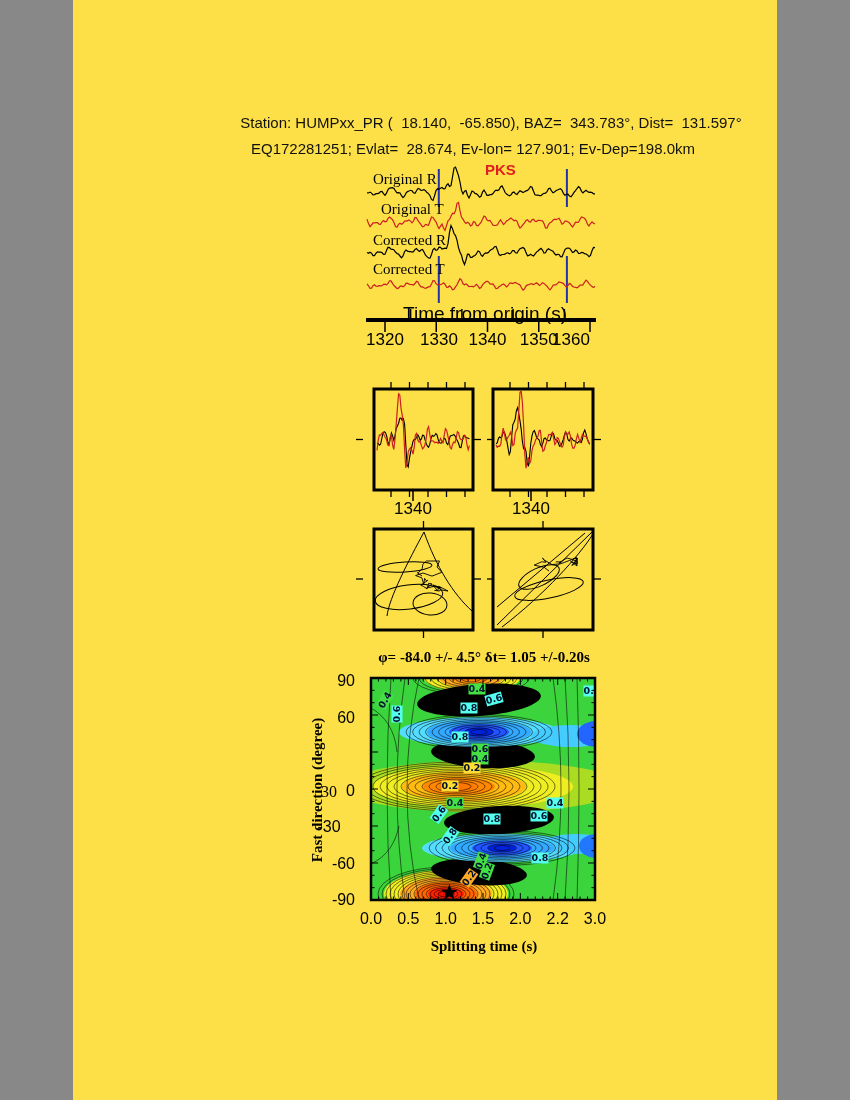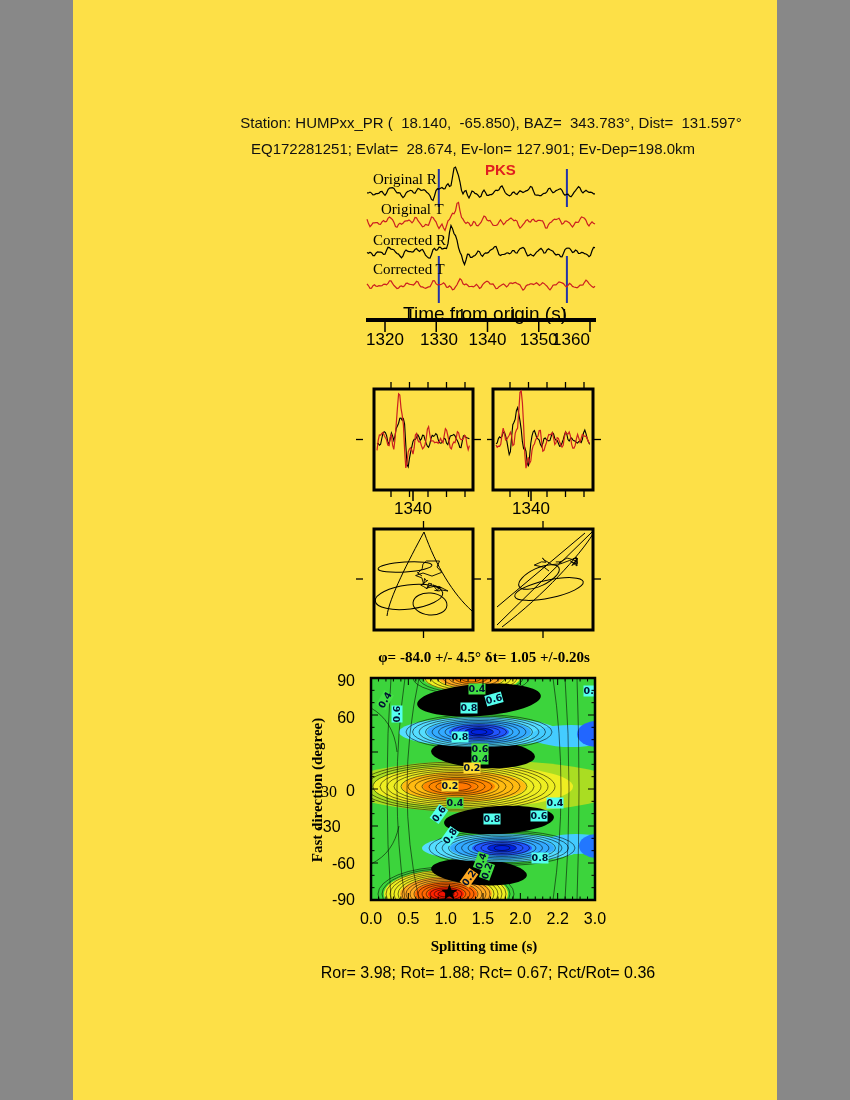--- a/index.html
+++ b/index.html
@@ -440,14 +440,13 @@
       <div class="ticklab ctr" style="left:298px;top:910px;">0.0</div>
       <div class="ticklab ctr" style="left:335.33299999999997px;top:910px;">0.5</div>
       <div class="ticklab ctr" style="left:372.666px;top:910px;">1.0</div>
       <div class="ticklab ctr" style="left:409.999px;top:910px;">1.5</div>
       <div class="ticklab ctr" style="left:447.332px;top:910px;">2.0</div>
       <div class="ticklab ctr" style="left:484.66499999999996px;top:910px;">2.2</div>
       <div class="ticklab ctr" style="left:521.998px;top:910px;">3.0</div>
     </div>
   <div class="abs ctr sertit" style="left:411px;top:938px;">Splitting time (s)</div>
 
-  <div class="abs ctr" style="left:415px;top:964px;font-size:16px;">Ror= 3.98; Rot= 1.88; Rct= 0.67; Rct/Rot= 0.36</div>
 </div>
 
 </body></html>

